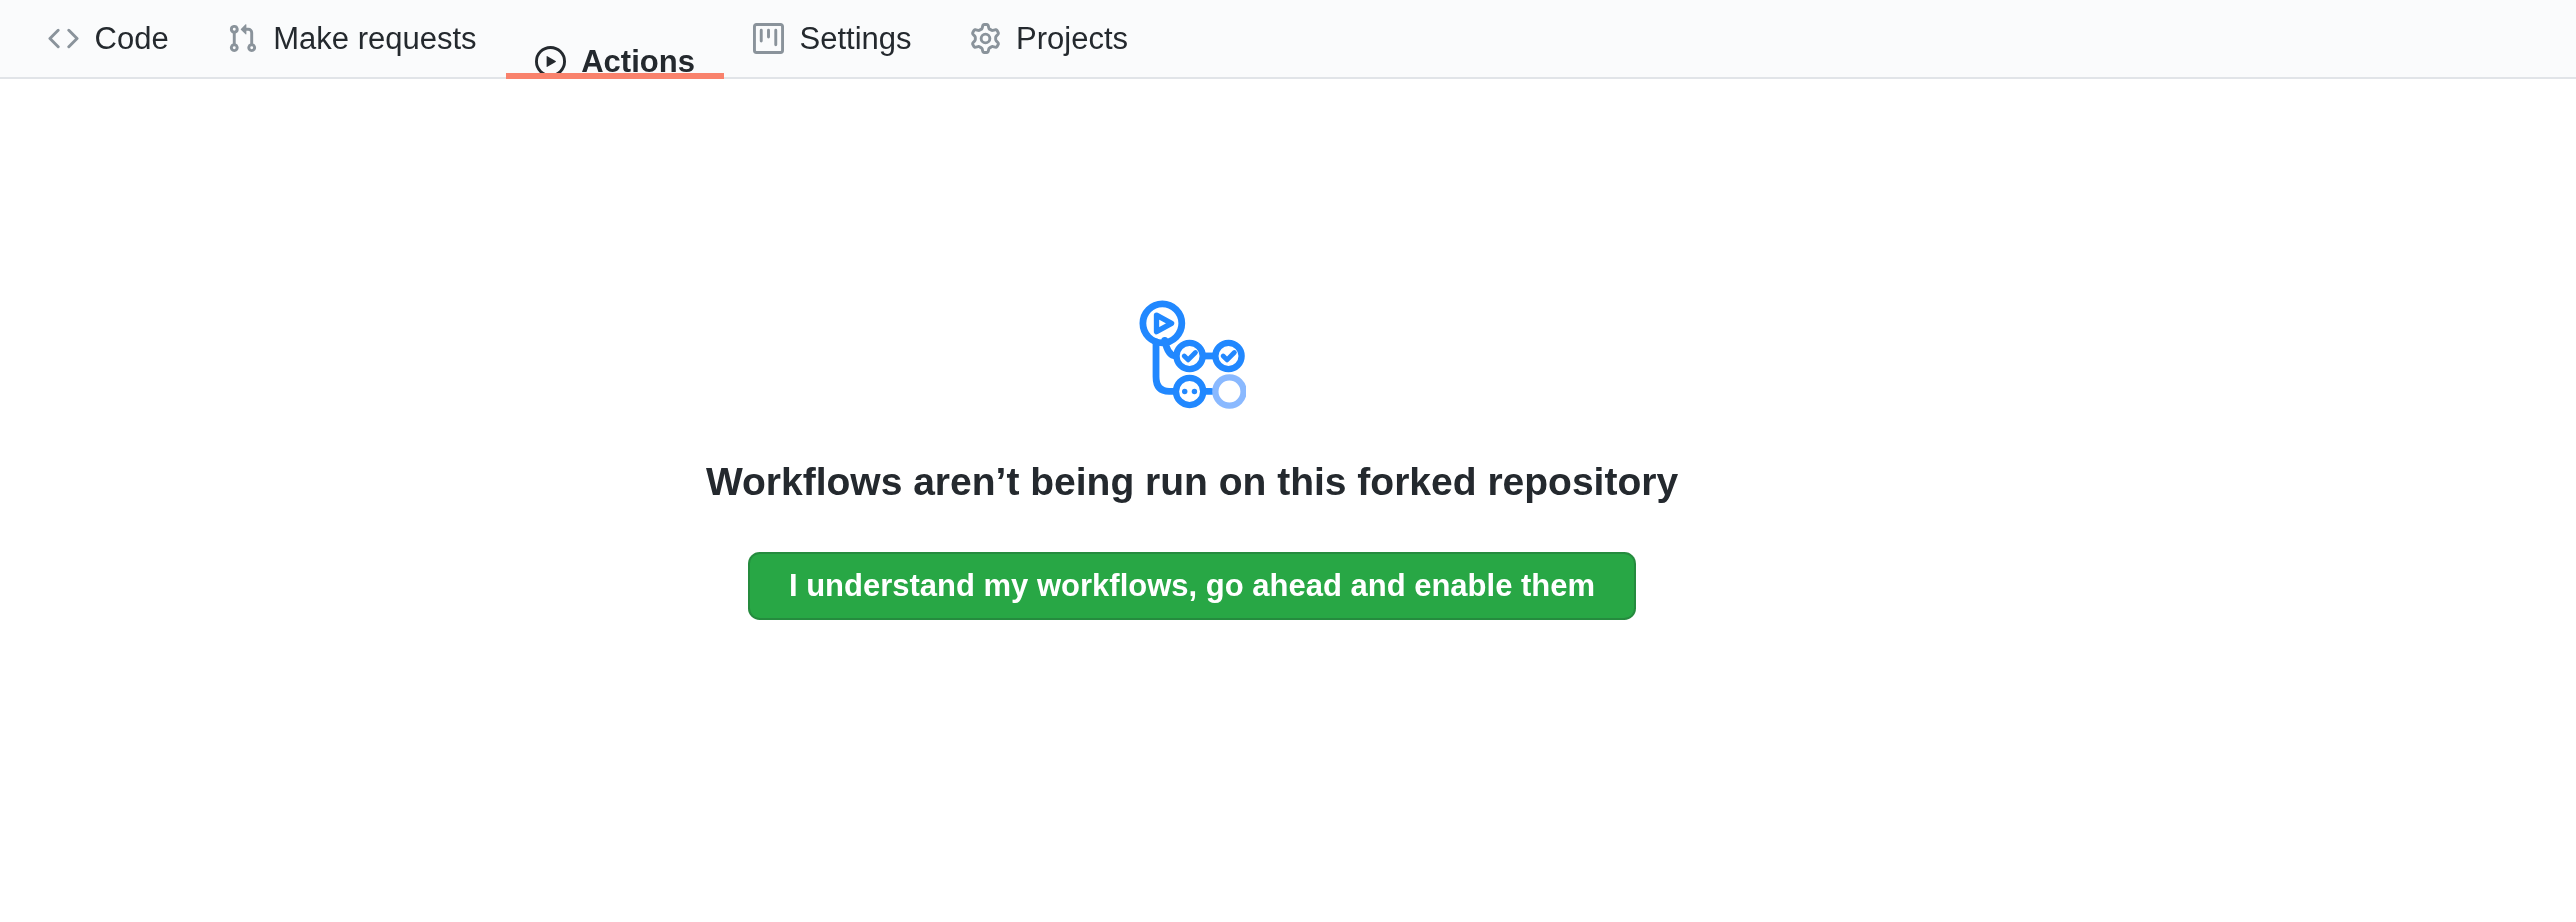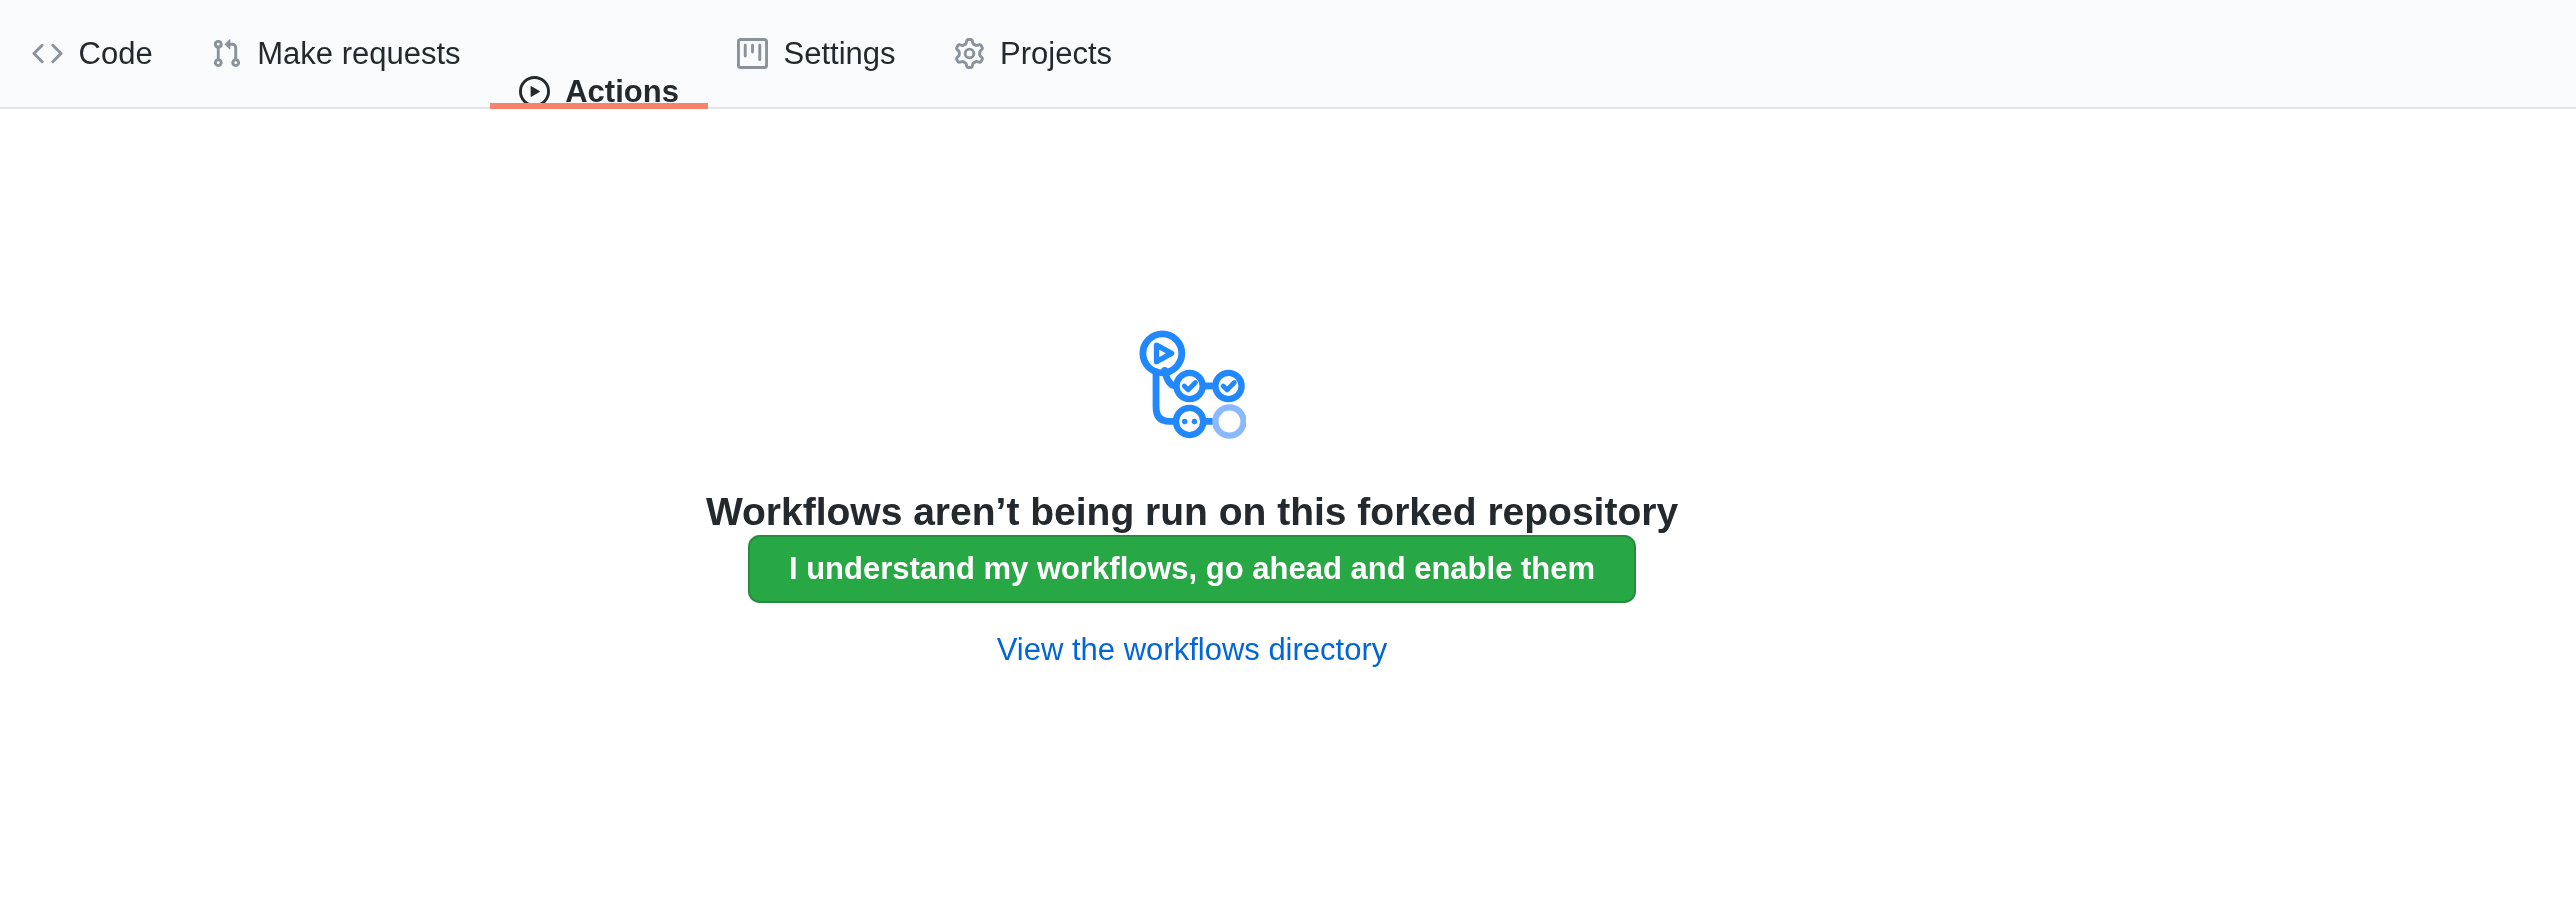--- a/index.html
+++ b/index.html
@@ -7,26 +7,26 @@
     margin: 0; padding: 0;
     width: 2576px; height: 923px;
     background: #ffffff;
     font-family: "Liberation Sans", sans-serif;
     overflow: hidden;
     -webkit-font-smoothing: antialiased;
   }
 
   
   nav.repo-nav {
-    height: 109px;
+    height: 79px;
     background: #fafbfc;
     border-bottom: 2px solid #e1e4e8;
     display: flex;
     align-items: stretch;
-    padding-left: 3px;
+    padding-left: 19px;
   }
   .tab {
     position: relative;
     display: flex;
     align-items: center;
     padding: 0 29px;
     font-size: 31px;
     line-height: 1;
     color: #24292e;
     text-decoration: none;
@@ -72,20 +72,21 @@
   }
   p.empty-desc {
     margin: 15.6px 0 0 0;
     max-width: 1603px;
     font-size: 31px;
     line-height: 43px;
     color: #586069;
     text-align: center;
   }
   button.enable-btn {
+    margin-top: 47px;
     height: 68px;
     padding: 0 39px;
     font-family: inherit;
     font-size: 31px;
     font-weight: 700;
     color: #ffffff;
     background: #28a745;
     border: 2px solid rgba(27, 31, 35, 0.2);
     border-radius: 11.7px;
     cursor: pointer;
@@ -174,16 +175,15 @@
         <circle cx="57" cy="94" r="2.8"></circle>
       </g>
     </svg>
   </div>
 
   <h2 class="empty-heading">Workflows aren’t being run on this forked repository</h2>
 
 
   <button class="enable-btn">I understand my workflows, go ahead and enable them</button>
 
-  <a class="dir-link">View the workflows directory</a>
 
 </main>
 
 
 </body></html>

